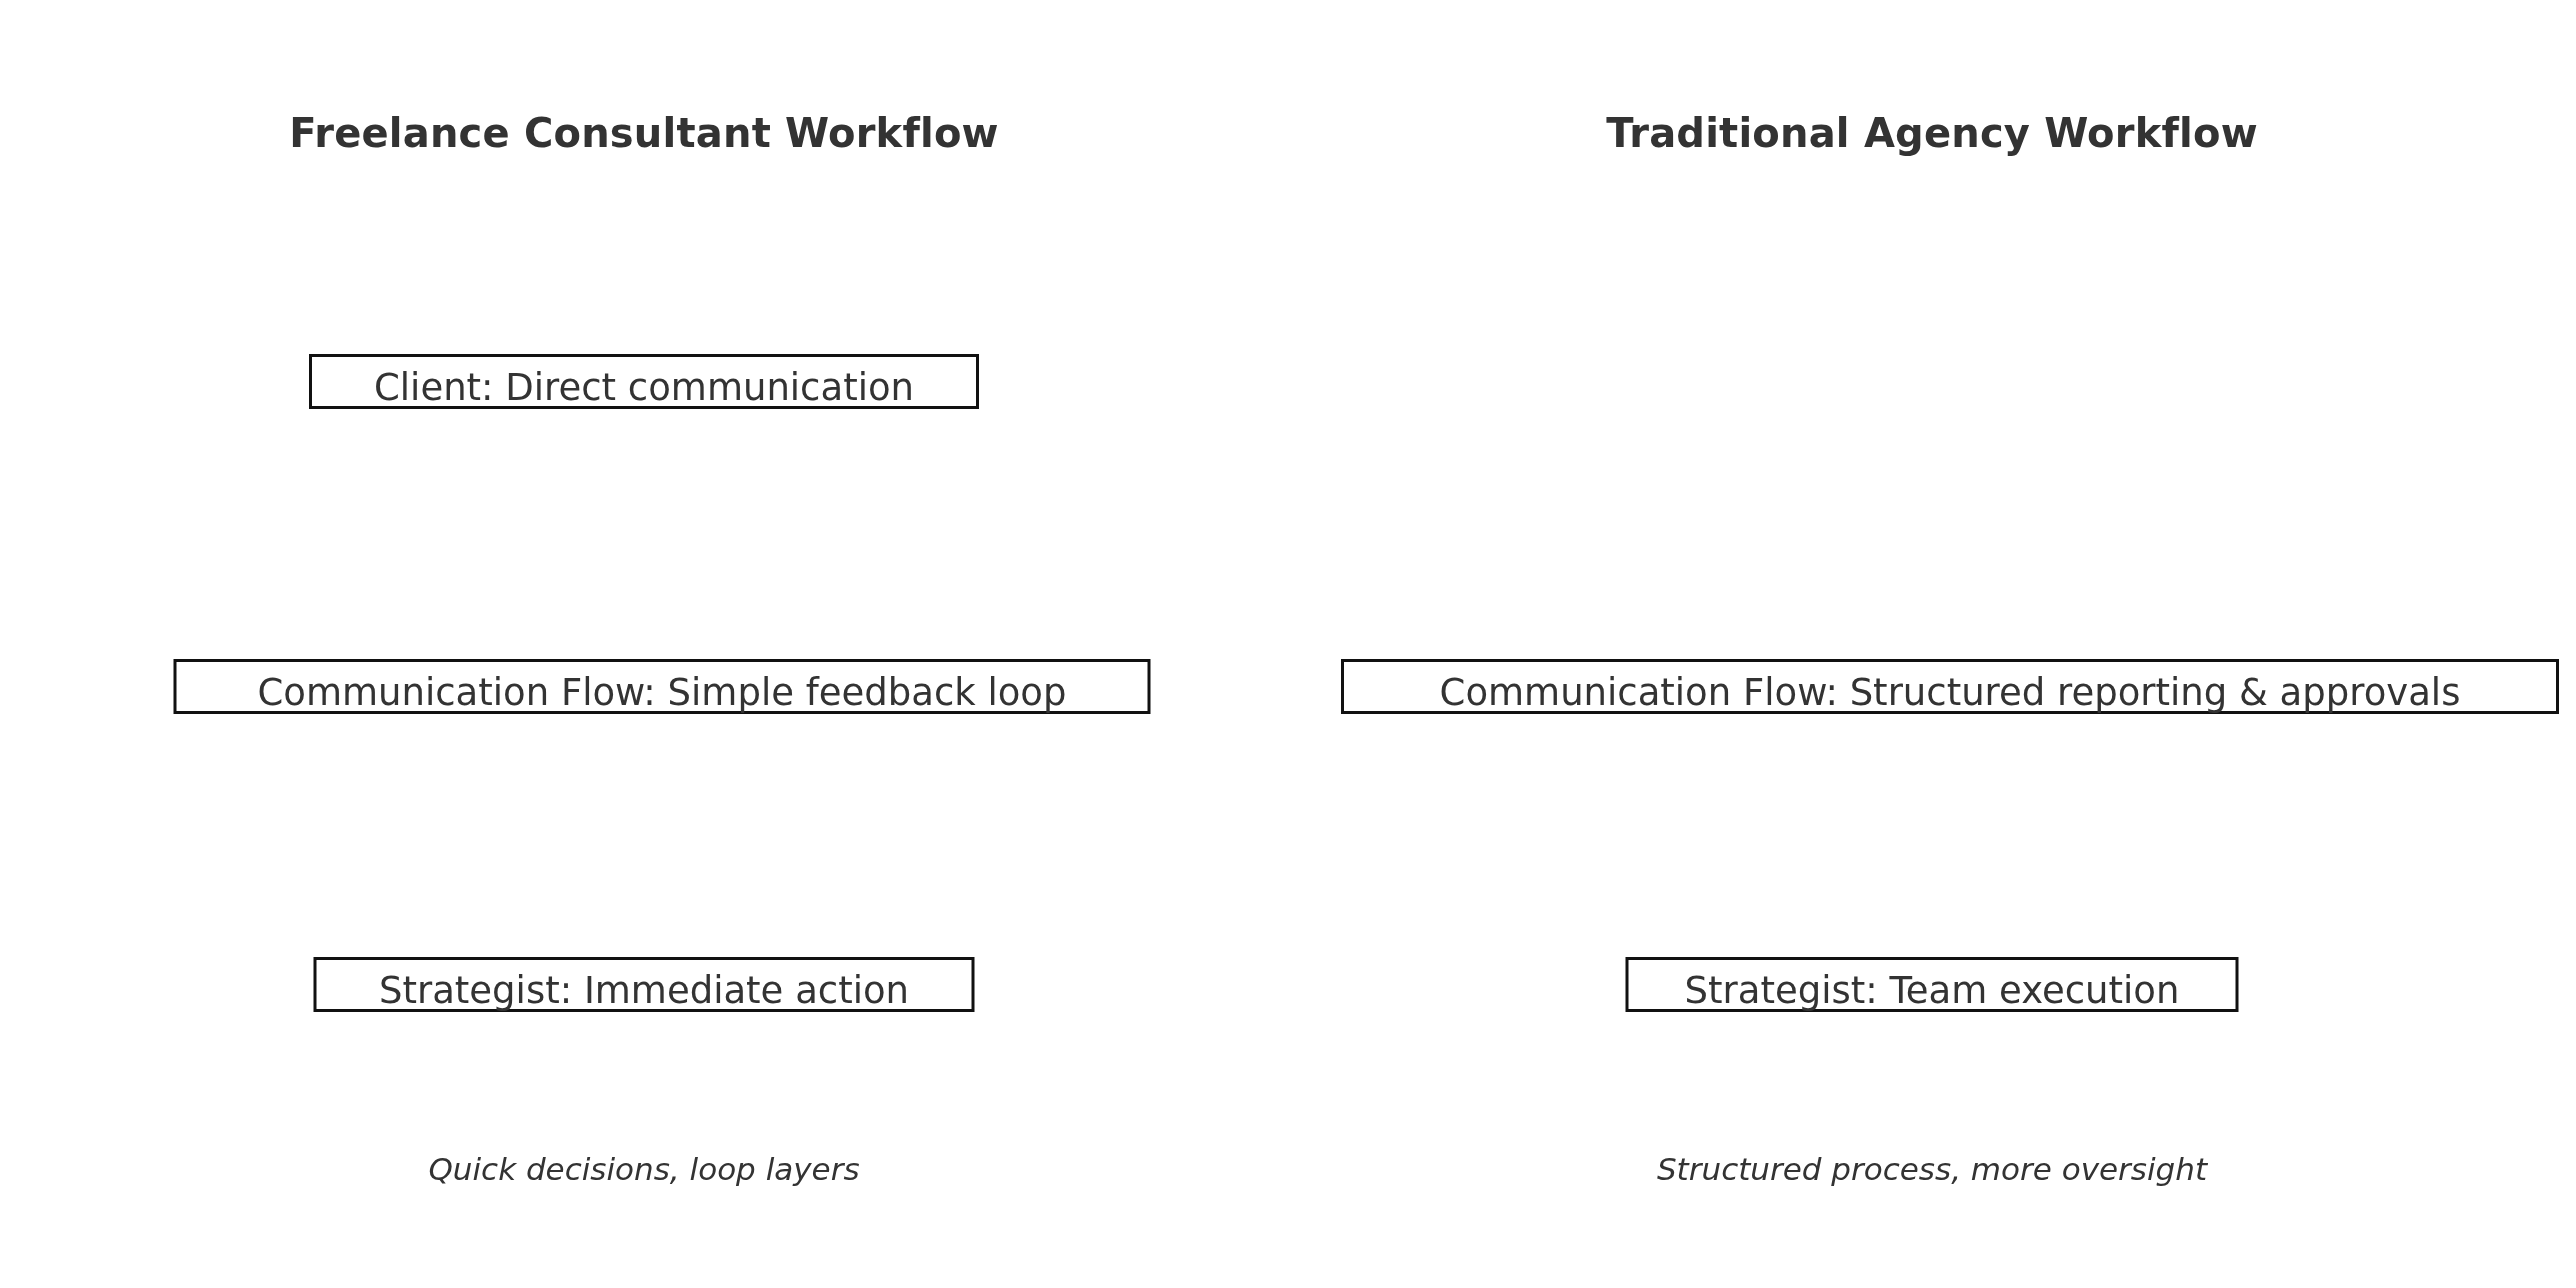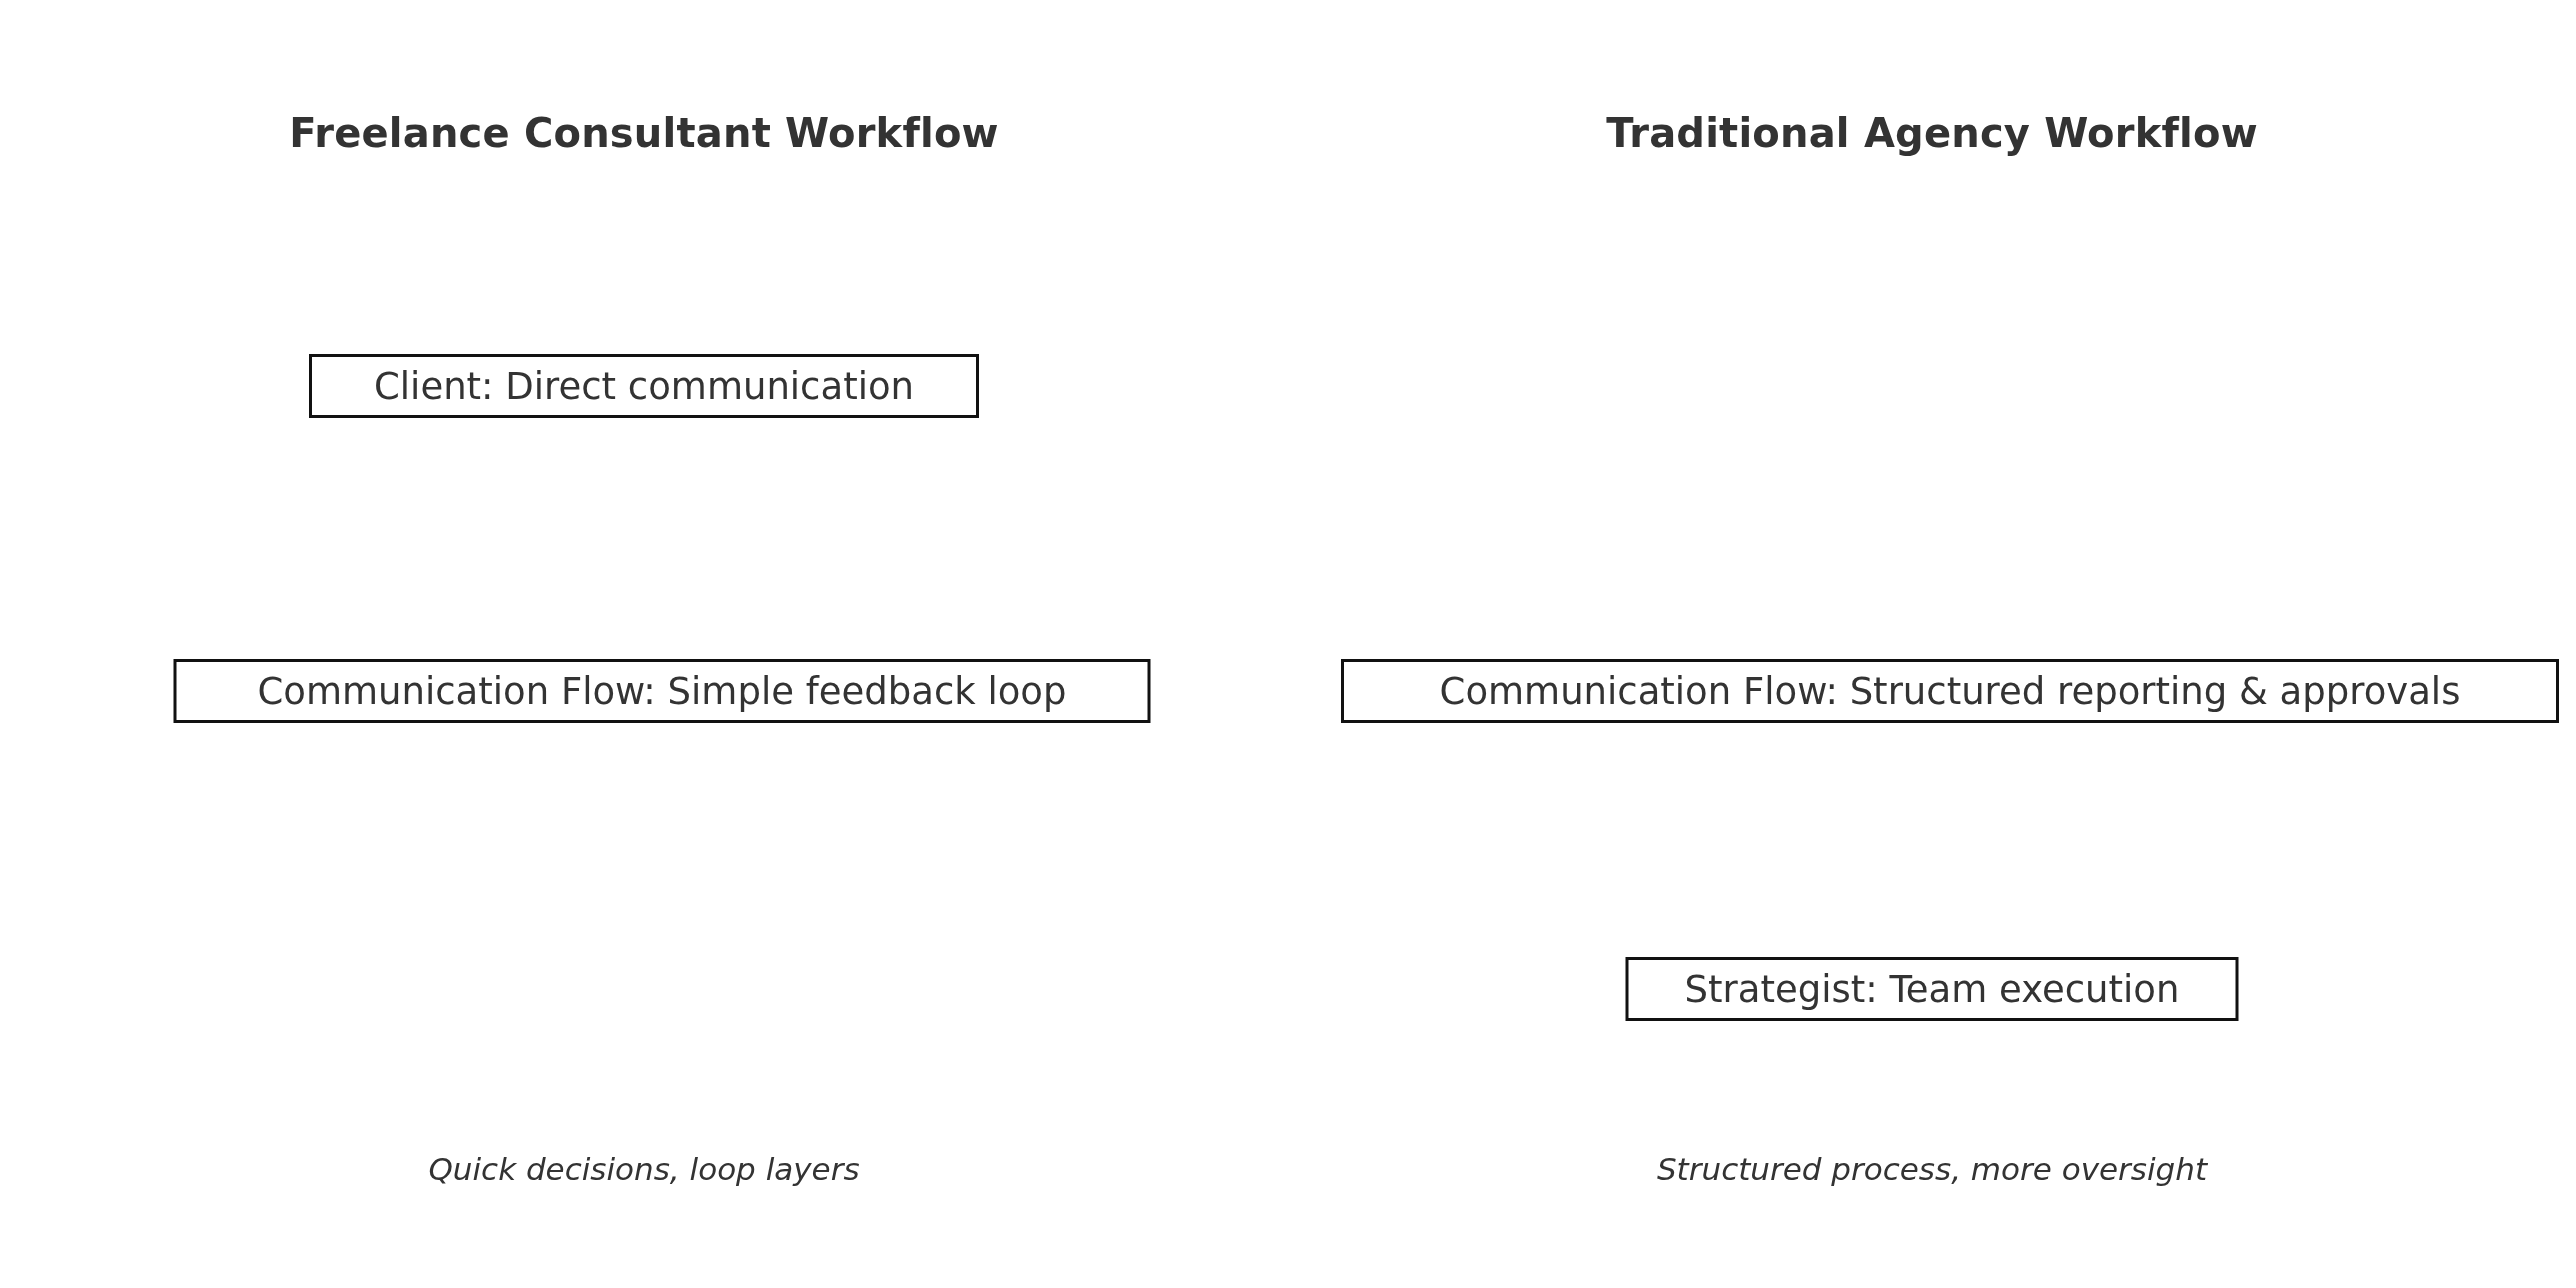--- a/index.html
+++ b/index.html
@@ -44,23 +44,23 @@
     white-space: nowrap;
   }
 
   
   .node {
     position: absolute;
     box-sizing: border-box;
     background: #ffffff;
     border: 3.4px solid #111111;
     display: flex;
-    align-items: center;
+    align-items: flex-end;
     justify-content: center;
-    height: 64px;
+    height: 55px;
     left: 50%;
     transform: translateX(-50%);
   }
   .node-label {
     font-size: 37px;
     color: #333333;
     line-height: 1;
     white-space: nowrap;
     padding: 0 12px;
   }
@@ -101,20 +101,23 @@
     <div class="col-title">Freelance Consultant Workflow</div>
 
     <div class="node row-1">
       <span class="node-label">Client: Direct communication</span>
     </div>
 
     <div class="node row-2">
       <span class="node-label">Communication Flow: Simple feedback loop</span>
     </div>
 
+    <div class="node row-3">
+      <span class="node-label">Strategist: Immediate action</span>
+    </div>
 
     <div class="caption">Quick decisions, loop layers</div>
   </div>
 
   <div class="column right">
 
     <div class="col-title">Traditional Agency Workflow</div>
 
 
     <div class="node row-3">

